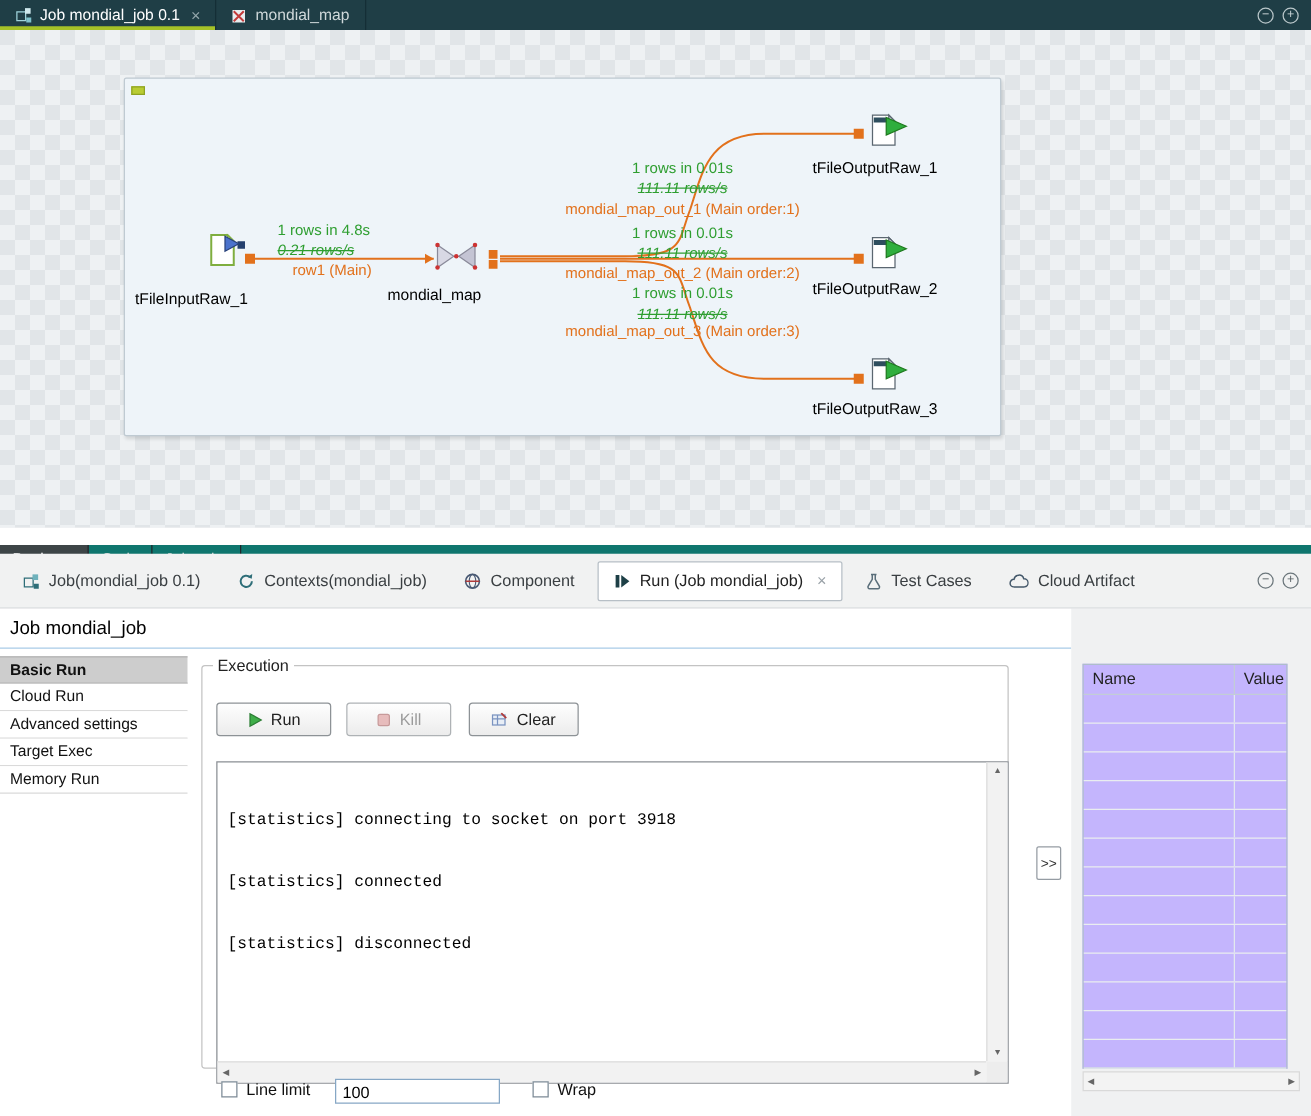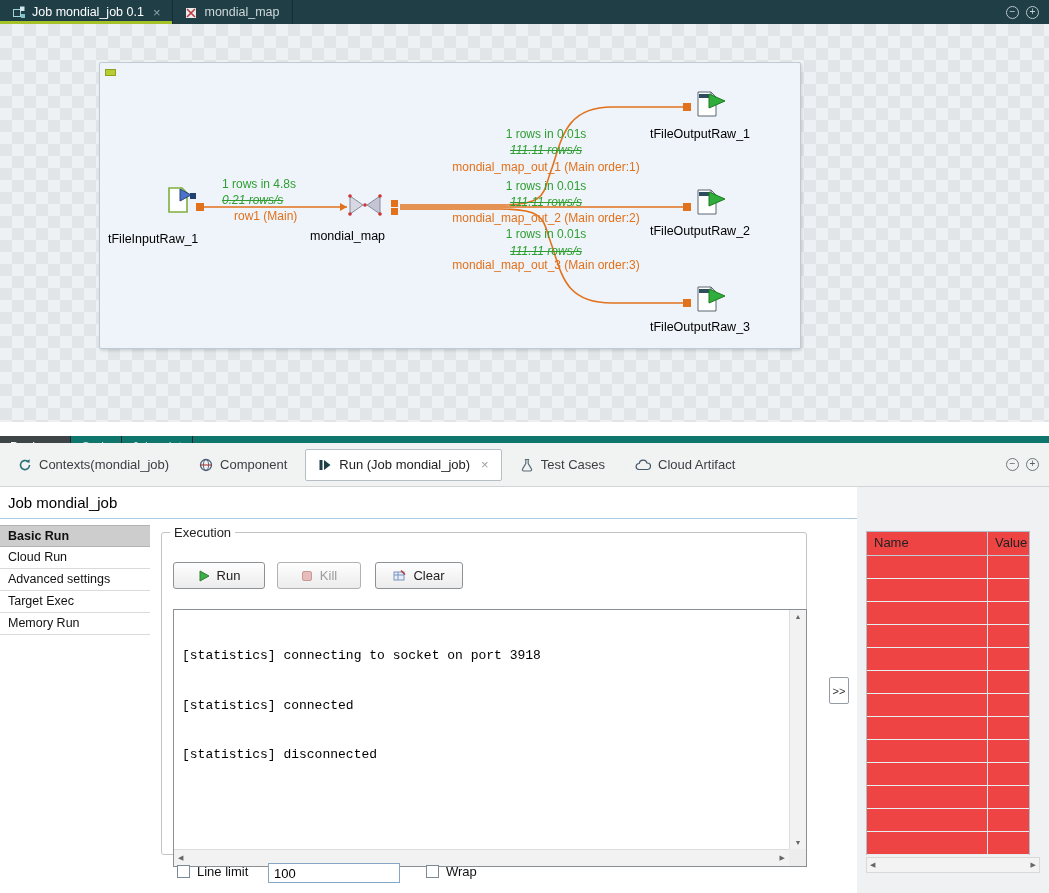--- a/index.html
+++ b/index.html
@@ -69,21 +69,21 @@
   .ctl-label{position:absolute;font-size:13px;color:#111;white-space:nowrap}
   .limit-input{position:absolute;left:268px;top:376px;width:132px;height:20px;border:1px solid #86a7c5;background:#fff;font-size:13px;padding:0 5px;font-family:"Liberation Sans",sans-serif;color:#000}
   .expand-btn{position:absolute;left:829px;top:190px;width:20px;height:27px;border:1px solid #959ca3;background:#fff;font-size:11px;color:#333;display:flex;align-items:center;justify-content:center;border-radius:2px}
 
   
   .ctx-panel{position:absolute;left:857px;top:0;width:192px;height:406px;background:#f0f1f2}
   .ctx-select{position:absolute;left:9px;top:10px;width:174px;height:25px;background:#fff;border:1px solid #7da7cb;display:flex;align-items:stretch}
   .ctx-select .val{flex:1;display:flex;align-items:center;padding-left:8px;font-size:13px;color:#000}
   .ctx-chev{width:19px;background:#dde9f4;border-left:1px solid #aac4da;display:flex;align-items:center;justify-content:center}
   .ctx-chev i{border:4px solid transparent;border-top-color:#3a5a78;margin-top:4px}
-  .ctx-table{position:absolute;left:9px;top:44px;width:164px;height:324px;background:#ef4444;border:1px solid #aebecb}
+  .ctx-table{position:absolute;left:9px;top:44px;width:164px;height:324px;background:#c4b5fd;border:1px solid #aebecb}
   .ctx-head{display:flex;height:24px;border-bottom:1px solid #c2cdd6;font-size:13px;color:#222}
   .ctx-head .c1{width:121px;padding:3px 0 0 7px;border-right:1px solid #c2cdd6}
   .ctx-head .c2{flex:1;padding:3px 0 0 7px}
   .trow{display:flex;height:23px;border-bottom:1px solid #e9edf0}
   .trow .c1{width:121px;border-right:1px solid #e2e9ee}
   .trow .c2{flex:1}
   .ctx-hscroll{position:absolute;left:9px;top:370px;width:174px;height:16px;background:#f3f3f3;border:1px solid #d9d9d9;display:flex;justify-content:space-between;align-items:center;padding:0 3px;font-size:7px;color:#666}
 </style>
 </head>
 <body>
@@ -206,20 +206,30 @@
     <div class="lname c" style="top:234px">mondial_map_out_3 (Main order:3)</div>
   </div>
 
   <div class="designbar">
     <div class="dtab active">Designer</div>
     <div class="dtab">Code</div>
     <div class="dtab">Jobscript</div>
   </div>
 
   <div class="viewbar">
+    <div class="vtab">
+      <span class="vicon">
+        <svg width="14" height="14" viewBox="0 0 14 14">
+            <rect x="1.5" y="4.5" width="7" height="7" fill="none" stroke="#2e6e78"></rect>
+            <rect x="8" y="1.5" width="4.5" height="4.5" fill="#6fb2bc"></rect>
+            <rect x="9" y="9" width="4" height="4" fill="#2e6e78"></rect>
+          </svg>
+      </span>
+      <span>Job(mondial_job 0.1)</span>
+    </div>
     <div class="vtab">
       <span class="vicon">
         <svg width="14" height="14" viewBox="0 0 14 14">
             <path d="M11.5 7a4.5 4.5 0 1 1-1.4-3.2" fill="none" stroke="#2e6e78" stroke-width="1.6"></path>
             <path d="M11.8 1.2 L11.4 5 L7.9 3.6 Z" fill="#2e6e78"></path>
           </svg>
       </span>
       <span>Contexts(mondial_job)</span>
     </div>
     <div class="vtab">

